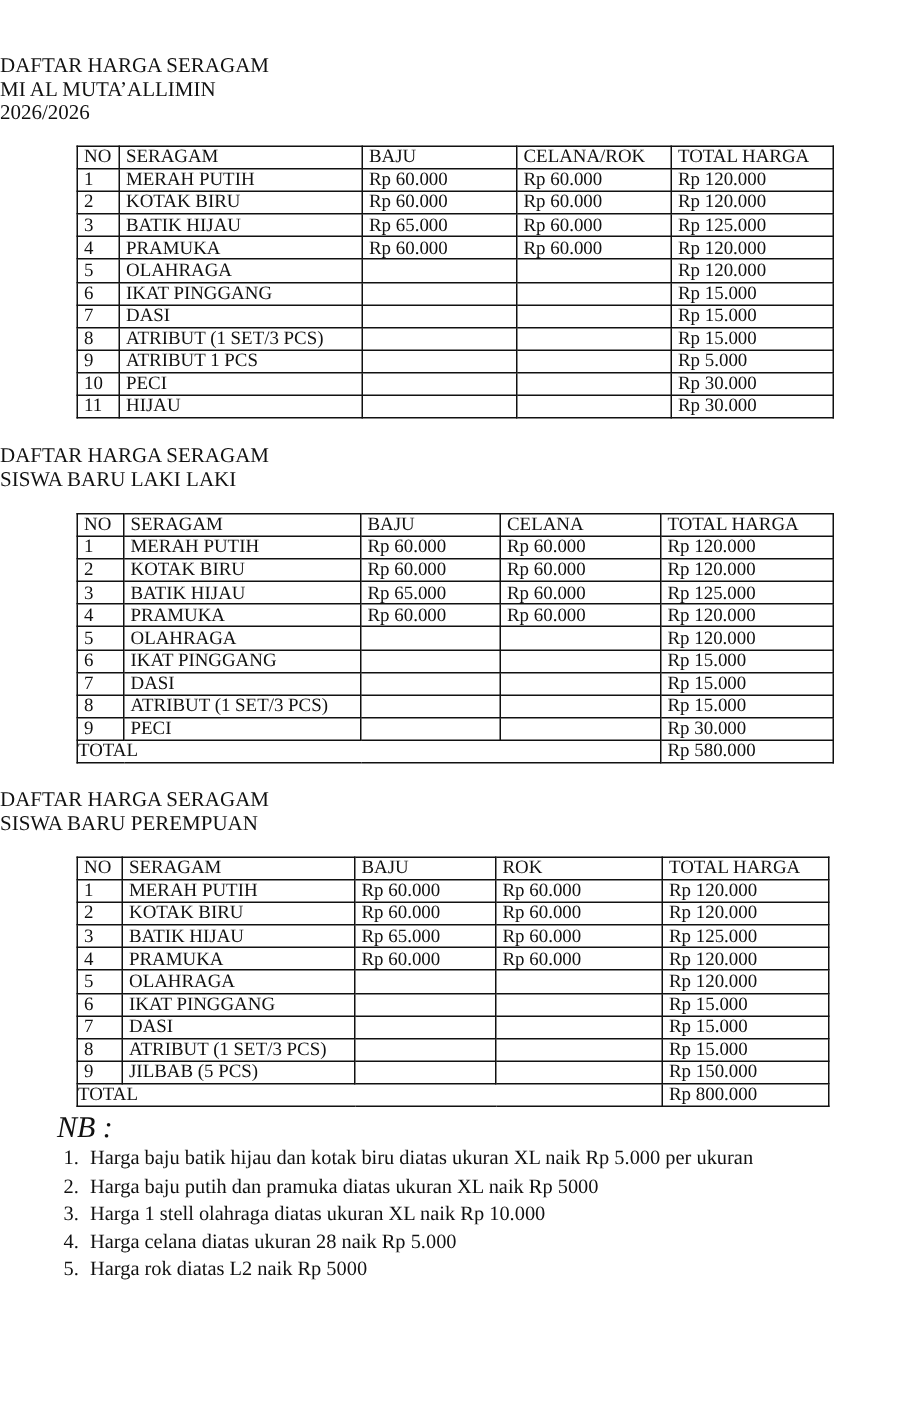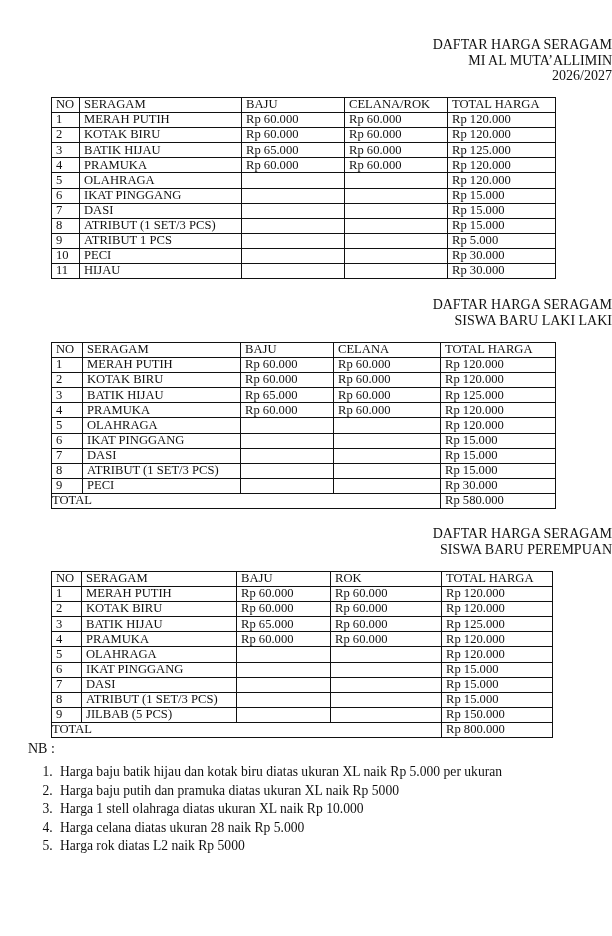--- a/index.html
+++ b/index.html
@@ -2,51 +2,51 @@
 <html><head>
 <meta charset="utf-8">
 <style>
   html, body { margin: 0; padding: 0; background: #ffffff; }
   body {
     width: 612px; height: 936px; position: relative; overflow: hidden;
     font-family: "Liberation Serif", "DejaVu Serif", serif;
     color: #111; font-size: 13px;
   }
   .title {
-    position: absolute; left: 0; width: 612px; text-align: right;
+    position: absolute; left: 0; width: 612px; text-align: left;
     font-size: 14px; line-height: 15.5px;
   }
   .title div { white-space: nowrap; }
   table.price {
     position: absolute; left: 51px; border-collapse: collapse;
     table-layout: fixed; font-size: 12.6px; padding-left: 21px;
   }
   table.price td {
     border: 1.3px solid #111; padding: 0 0 0 4px; height: 14.1px;
     line-height: 13.5px; white-space: nowrap; overflow: hidden;
     vertical-align: middle;
   }
   table.price td.total-label { text-align: left; padding: 0; }
   #t1 { top: 97px; width: 504px; }
   #t2 { top: 342px; width: 504px; }
   #t3 { top: 571px; width: 501px; }
-  .nb { position: absolute; left: 28px; top: 741px; font-size: 14px; }
+  .nb { position: absolute; left: 38px; top: 741px; font-size: 20px; font-style: italic; }
   ol.notes {
     position: absolute; left: 20px; top: 763px; margin: 0;
     padding-left: 36px; font-size: 13.6px; line-height: 18.6px;
   }
   ol.notes li { white-space: nowrap; padding-left: 4px; font-family: Liberation Serif, serif; }
 </style>
 </head>
 <body>
 
 <div class="title" style="top:37px;">
   <div>DAFTAR HARGA SERAGAM</div>
   <div>MI AL MUTA’ALLIMIN</div>
-  <div>2026/2027</div>
+  <div>2026/2026</div>
 </div>
 
 <table class="price" id="t1">
   <colgroup>
       <col style="width:28px">
       <col style="width:162px">
       <col style="width:103px">
       <col style="width:103px">
       <col style="width:108px">
     </colgroup>

